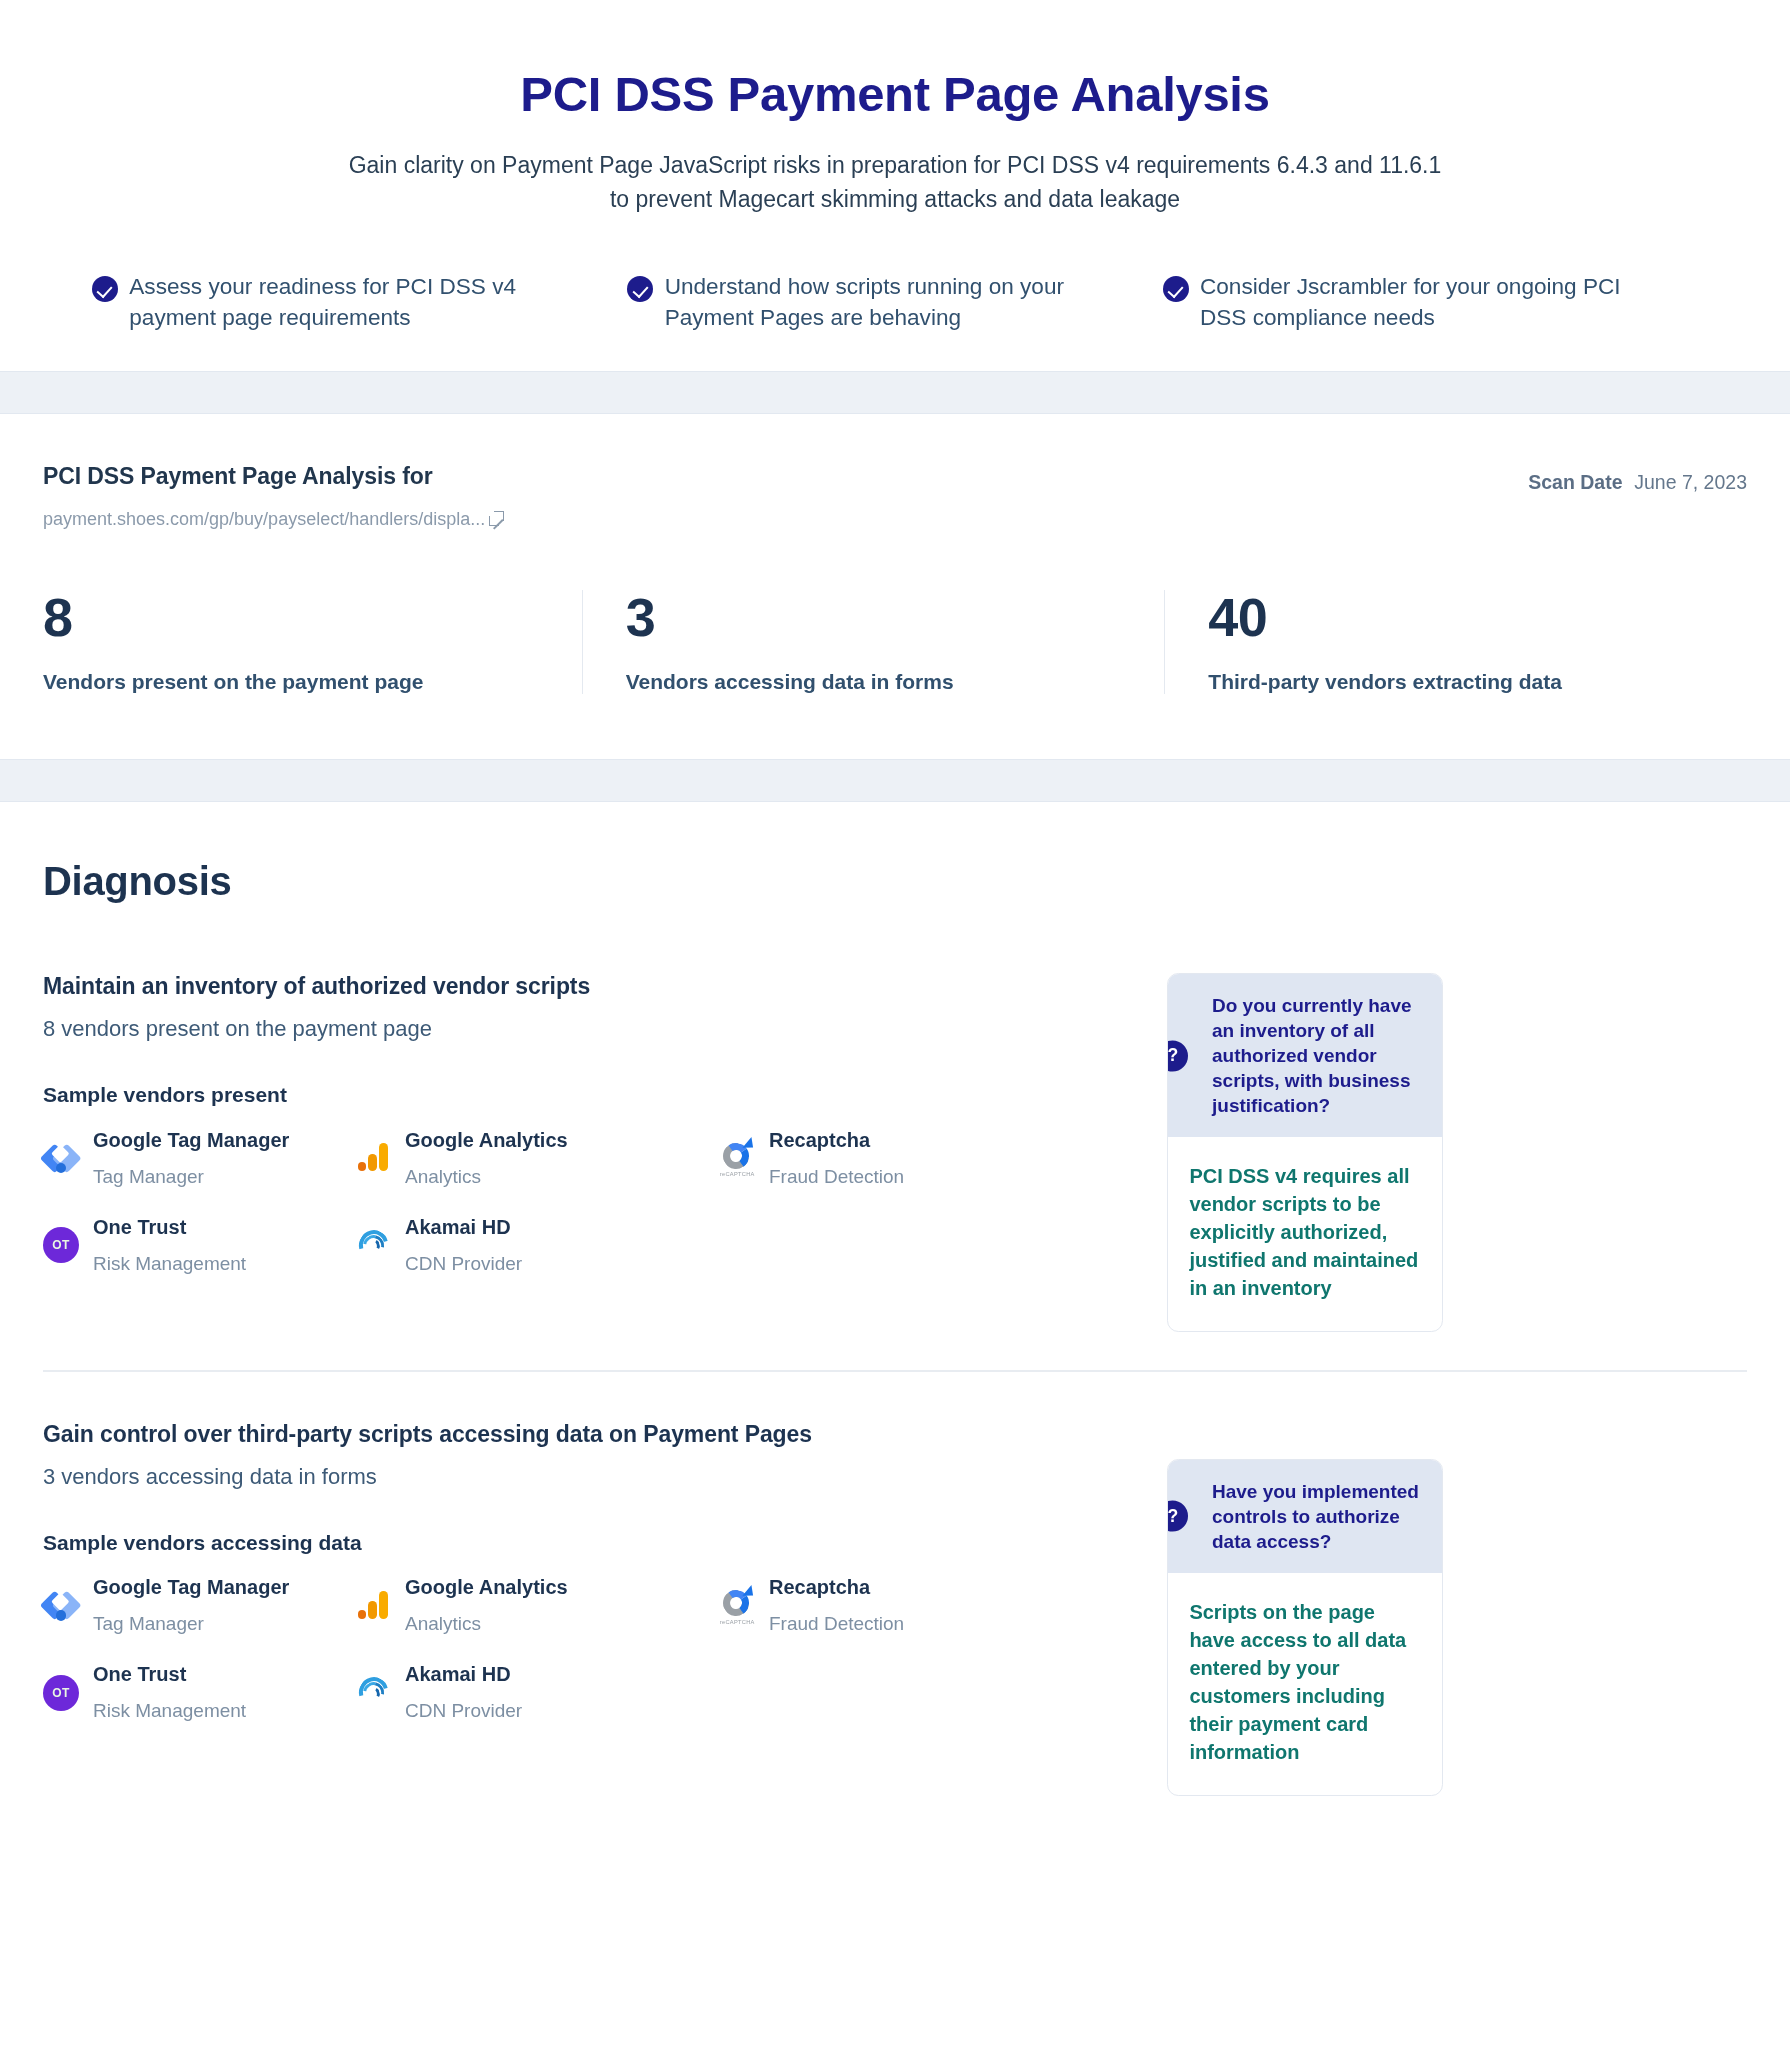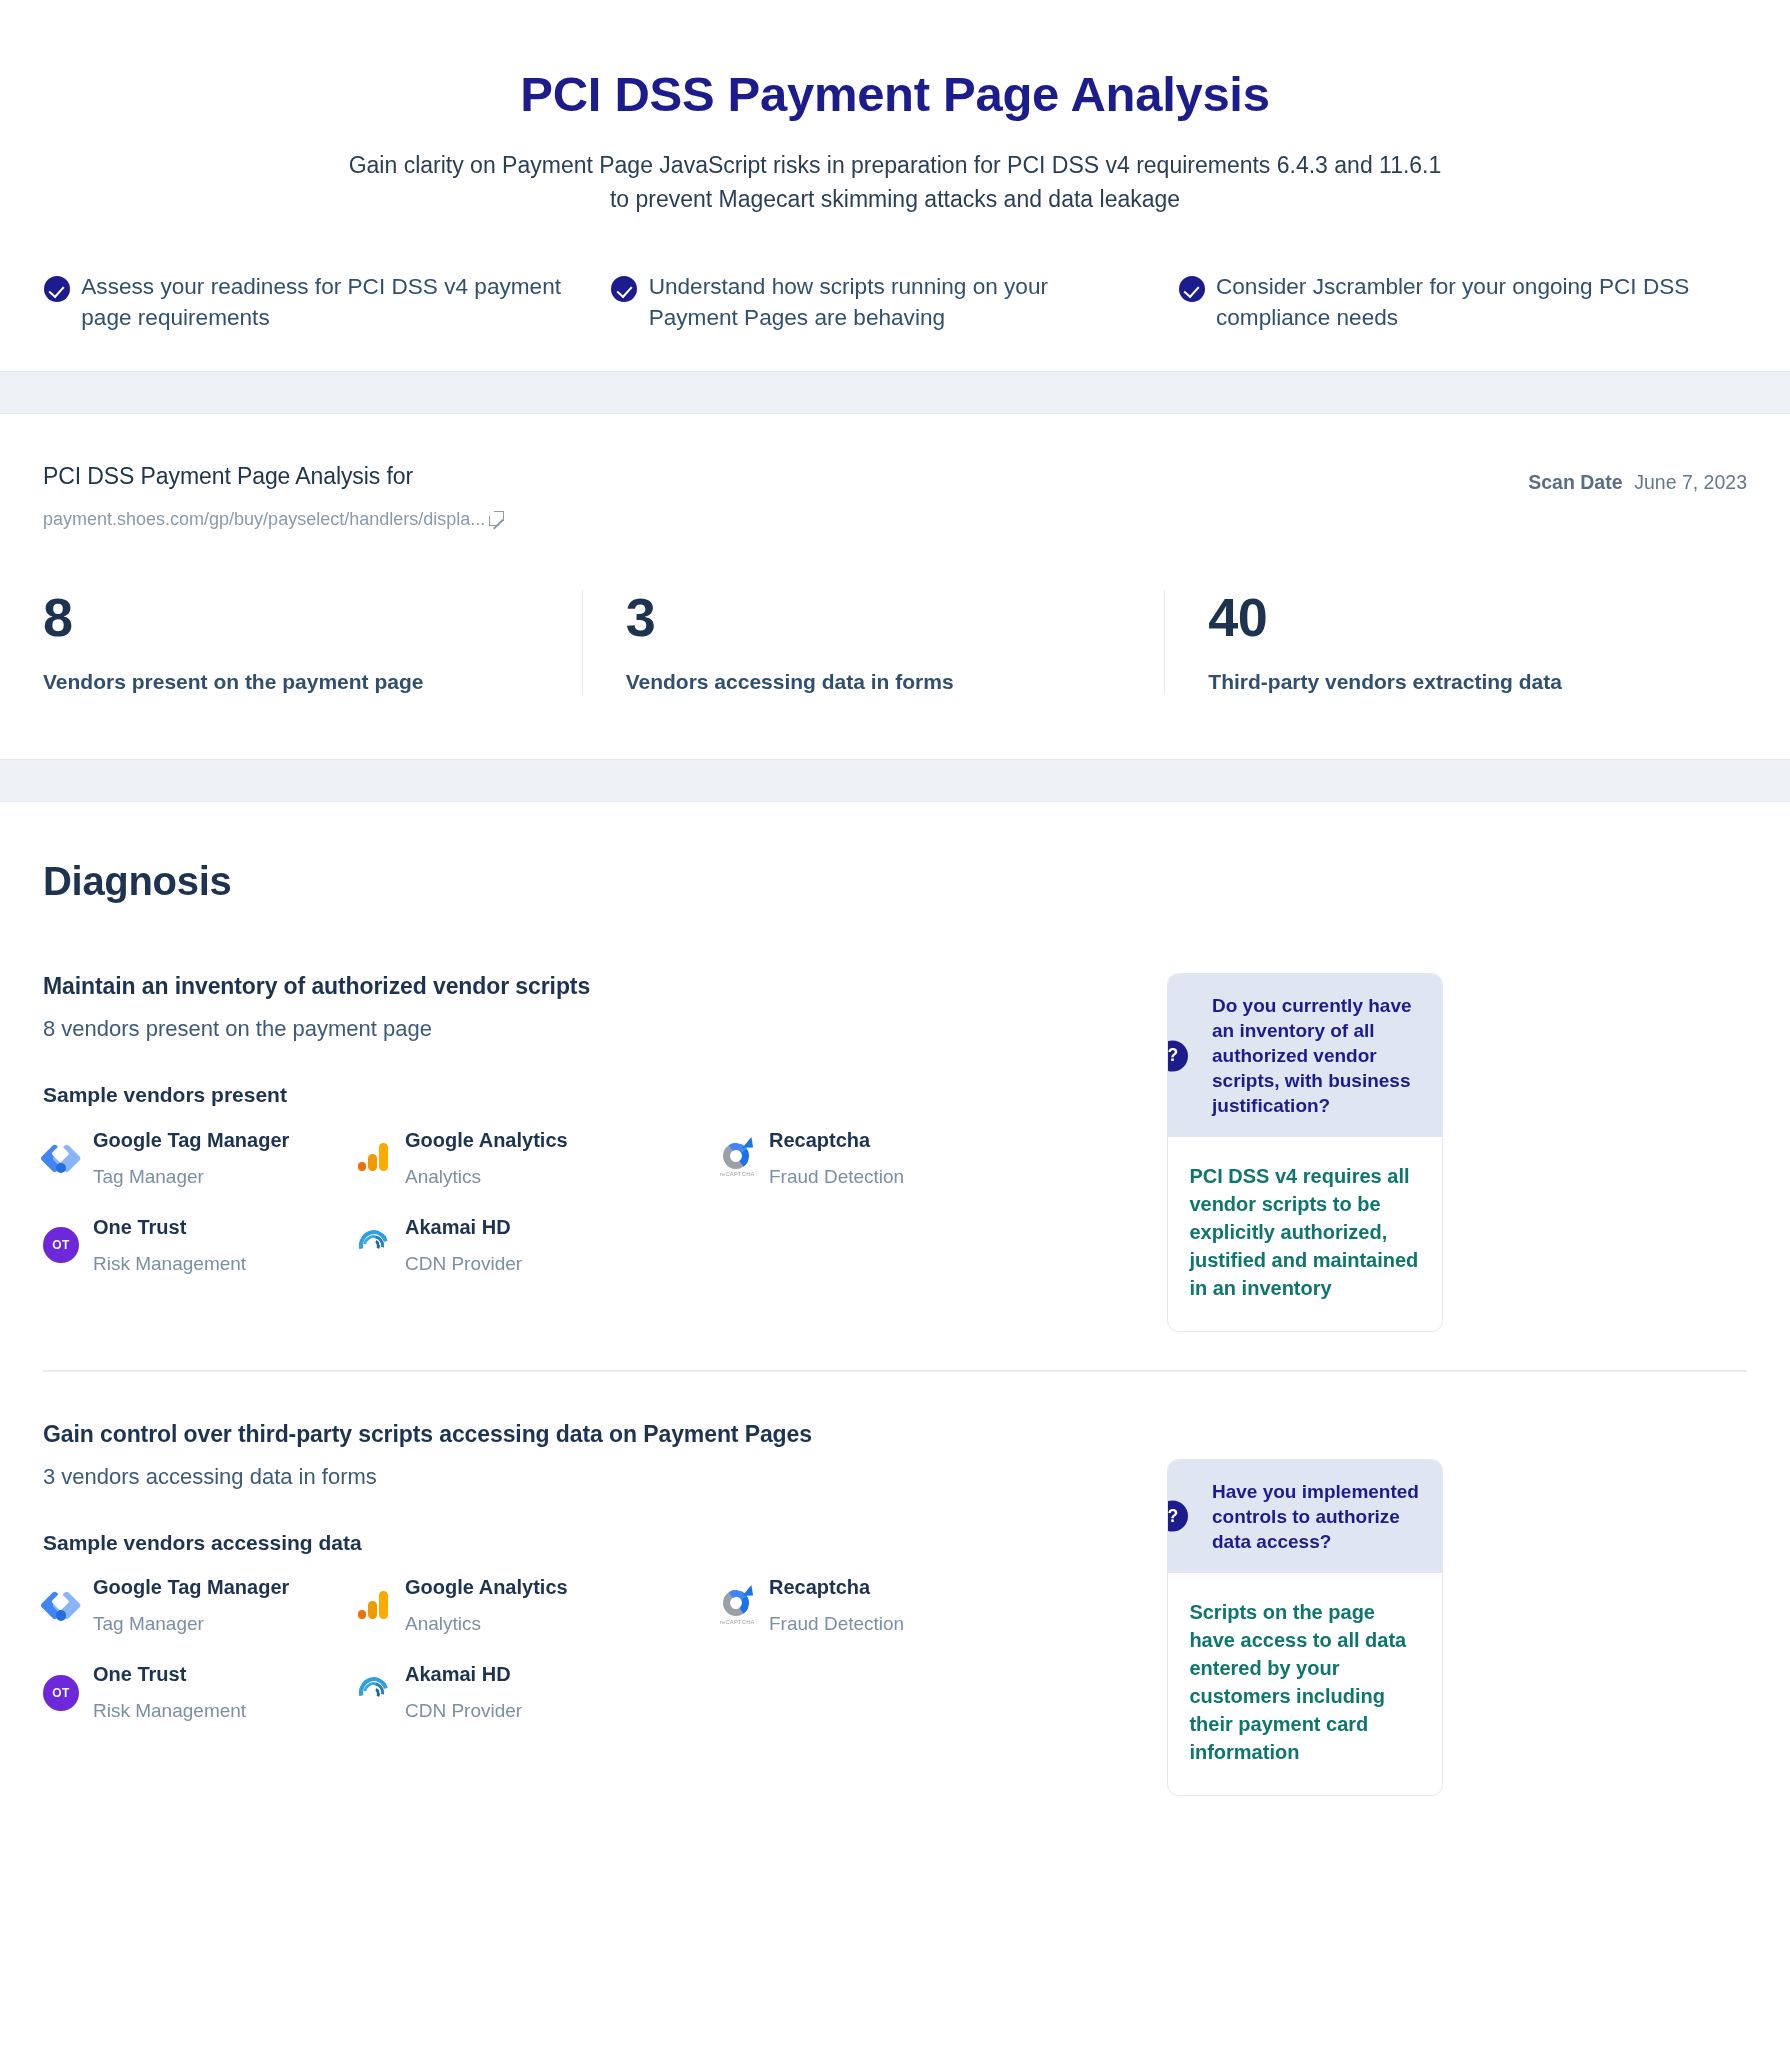--- a/index.html
+++ b/index.html
@@ -30,21 +30,21 @@
     color:#2a3f54;
     font-weight:400;
     margin:0 auto;
     max-width:1444px;
   }
   .hero-sub div{white-space:nowrap;}
 
   .bullets{
     display:flex;
     margin:55px 0 0 0;
-    padding:0 44px;
+    padding:0 92px;
     box-sizing:border-box;
   }
   .bullet{
     flex:1 1 0;
     display:flex;
     align-items:flex-start;
     gap:11.3px;
     padding-right:44px;
     box-sizing:border-box;
   }
@@ -78,21 +78,21 @@
     background:#edf1f6;
     border-top:0.6px solid #e2e8f0;
     border-bottom:0.6px solid #e2e8f0;
     box-sizing:border-box;
   }
 
   
   .summary{padding:49px 43px 0 43px;box-sizing:border-box;}
   .summary-top{display:flex;align-items:flex-start;justify-content:space-between;}
   .summary-label{
-    font-size:23px;font-weight:400;color:#21364d;letter-spacing:-0.1px;
+    font-size:23px;font-weight:700;color:#21364d;letter-spacing:-0.1px;
   }
   .scan-date{font-size:19.5px;color:#64778c;padding-top:7.5px;white-space:nowrap;}
   .scan-date .sd-label{font-weight:700;color:#5b6e85;}
   .scan-date .sd-value{font-weight:400;color:#64778c;margin-left:6.3px;}
 
   .summary-domain{
     font-size:35px;font-weight:700;color:#1d1c8c;margin-top:22.6px;letter-spacing:-0.4px;
   }
   .summary-url{
     margin-top:15px;

